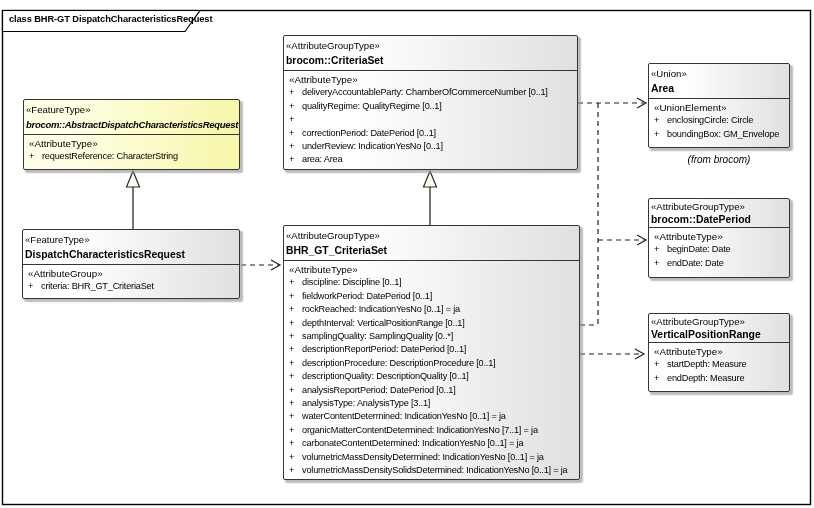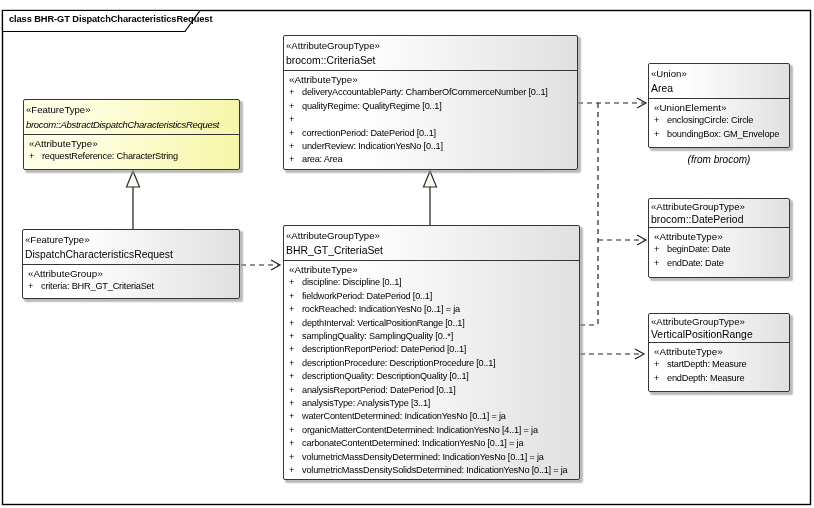--- a/index.html
+++ b/index.html
@@ -14,21 +14,21 @@
     background:linear-gradient(to right,#ffffff 25%,#e0e0e0 100%);
     box-shadow:2.5px 2.5px 1.5px rgba(150,150,150,0.65);
   }
   .uml-box.yellow{background:linear-gradient(to right,#ffffe6 20%,#f6f6a8 100%);}
   .uml-head{
     border-bottom:1px solid #353535;padding:3px 2px 2px 2px;
     white-space:nowrap;overflow:hidden;
   }
   .compact .uml-head{padding-top:1px;padding-bottom:1px;}
   .st{font-size:9.6px;line-height:14px;}
-  .nm{font-size:10.4px;font-weight:normal;line-height:15px;}
+  .nm{font-size:10.4px;font-weight:bold;line-height:15px;}
   .compact .st{line-height:13px;}
   .compact .nm{line-height:13px;}
   .yellow .nm{font-style:italic;font-size:9.5px;letter-spacing:-0.3px;}
   .attrs{padding:2px 3px 0 5px;}
   .ast{font-size:9.8px;line-height:13.4px;white-space:nowrap;}
   .arow{display:flex;line-height:13.4px;white-space:nowrap;}
   .plus{width:13px;flex:none;font-size:9.2px;}
   .atext{font-size:9.2px;letter-spacing:-0.2px;}
   .note{
     position:absolute;z-index:2;text-align:center;font-style:italic;
@@ -190,21 +190,21 @@
     <div class="arow">
         <span class="plus">+</span>
         <span class="atext">analysisType: AnalysisType [3..1]</span>
       </div>
     <div class="arow">
         <span class="plus">+</span>
         <span class="atext">waterContentDetermined: IndicationYesNo [0..1] = ja</span>
       </div>
     <div class="arow">
         <span class="plus">+</span>
-        <span class="atext">organicMatterContentDetermined: IndicationYesNo [4..1] = ja</span>
+        <span class="atext">organicMatterContentDetermined: IndicationYesNo [7..1] = ja</span>
       </div>
     <div class="arow">
         <span class="plus">+</span>
         <span class="atext">carbonateContentDetermined: IndicationYesNo [0..1] = ja</span>
       </div>
     <div class="arow">
         <span class="plus">+</span>
         <span class="atext">volumetricMassDensityDetermined: IndicationYesNo [0..1] = ja</span>
       </div>
     <div class="arow">

